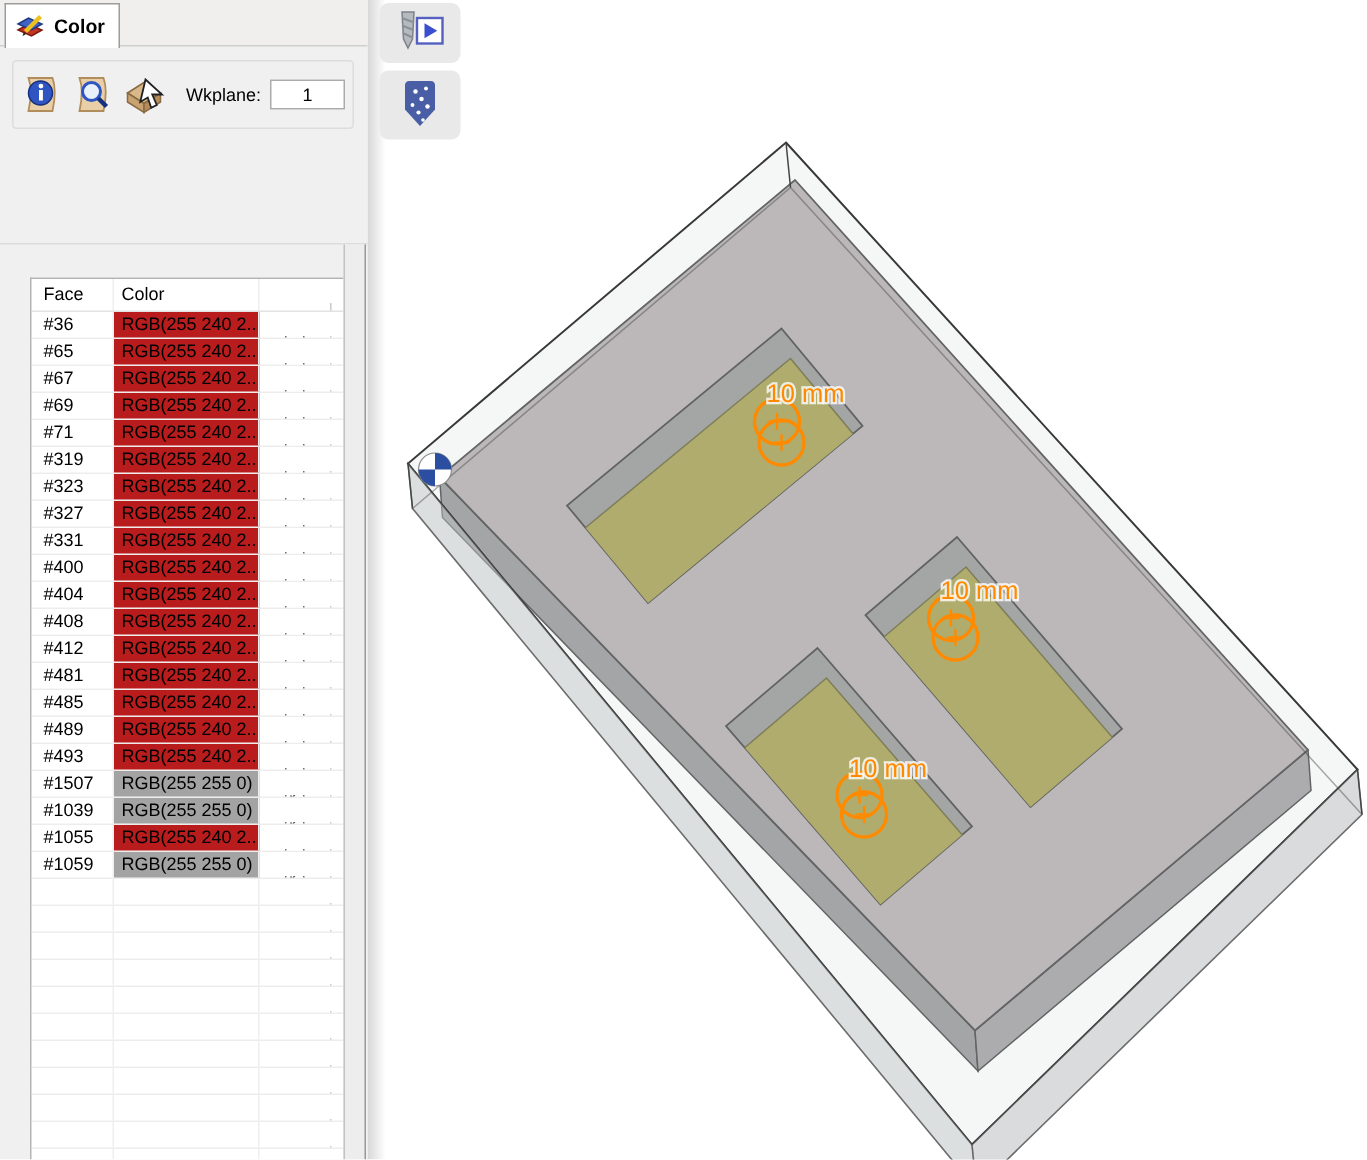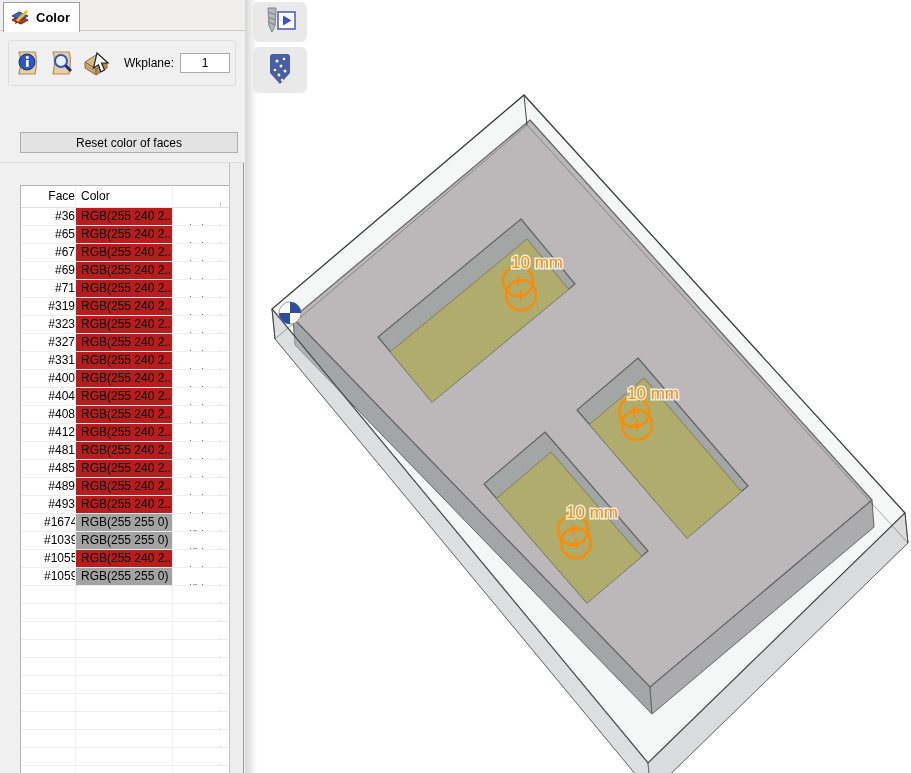--- a/index.html
+++ b/index.html
@@ -36,21 +36,21 @@
       border:1px solid #aeaeae;font-family:"Liberation Sans",sans-serif;font-size:12px;color:#000;padding:0;}
 
   .hdiv{position:absolute;left:0;top:162px;width:245px;height:1px;background:#dcdcdc;}
 
   .facetable{position:absolute;left:20px;top:185px;width:209px;height:588px;background:#fff;
       border:1px solid #b4b4b4;border-bottom:none;border-right:none;box-sizing:border-box;overflow:hidden;}
   .trow{display:grid;grid-template-columns:55px 97px 48px 8px;height:17px;line-height:16px;
       border-bottom:1px solid #efecec;}
   .trow.hdr{height:21px;line-height:20px;border-bottom:1px solid #e4e1e1;}
   .cell{overflow:hidden;white-space:nowrap;}
-  .c-face{padding-left:23px;border-right:1px solid #f1eeee;text-align:right;}
+  .c-face{padding-left:8px;border-right:1px solid #f1eeee;}
   .c-color{padding-left:5px;border-right:1px solid #f1eeee;}
   .c-color.pink{background:#b91c1c;}
   .c-color.yellow{background:#a3a3a3;}
   .c-attr{display:flex;align-items:center;justify-content:center;border-right:1px solid #c9c9c9;margin-top:16px;}
   .trow.hdr .c-attr{justify-content:flex-start;padding-left:6px;text-overflow:ellipsis;display:block;}
   .cb{width:13px;height:13px;background:#fff;border:1px solid #707070;box-sizing:border-box;
       font-size:12px;line-height:11px;text-align:center;color:#4c5158;}
 
   .scrollstrip{position:absolute;left:229px;top:163px;width:15px;height:610px;background:#ededed;
       border-left:1px solid #c2c2c2;border-right:1px solid #989898;box-sizing:border-box;}
@@ -180,21 +180,20 @@
         <polygon points="3,13 14,20 14,26 3,19" fill="#c8a270" stroke="#8a6a40" stroke-width="1"></polygon>
         <polygon points="14,20 25,13 25,19 14,26" fill="#b68c5a" stroke="#8a6a40" stroke-width="1"></polygon>
         <path d="M15,4 L26,14 L19.5,14 L22.5,21 L18.8,22.8 L16.5,16 L11.5,19 Z" fill="#ffffff" stroke="#222" stroke-width="1.2"></path>
       </svg>
     </span>
     <span class="wklabel">Wkplane:</span>
     <input class="wkinput" value="1" style="">
   </div>
 
 
-  <button class="resetbtn">Reset color of faces</button>
 
   <div class="hdiv"></div>
 
   <div class="facetable">
     <div class="trow hdr">
       <div class="cell c-face">Face</div>
       <div class="cell c-color">Color</div>
       <div class="cell c-attr">Attri...</div>
       <div class="cell"></div>
     </div>
@@ -329,21 +328,21 @@
         </div>
         <div class="trow">
           <div class="cell c-face">#493</div>
           <div class="cell c-color pink">RGB(255 240 2...</div>
           <div class="cell c-attr">
             <div class="cb"></div>
           </div>
           <div class="cell"></div>
         </div>
         <div class="trow">
-          <div class="cell c-face">#1674</div>
+          <div class="cell c-face">#1507</div>
           <div class="cell c-color yellow">RGB(255 255 0)</div>
           <div class="cell c-attr">
             <div class="cb">✓</div>
           </div>
           <div class="cell"></div>
         </div>
         <div class="trow">
           <div class="cell c-face">#1039</div>
           <div class="cell c-color yellow">RGB(255 255 0)</div>
           <div class="cell c-attr">

